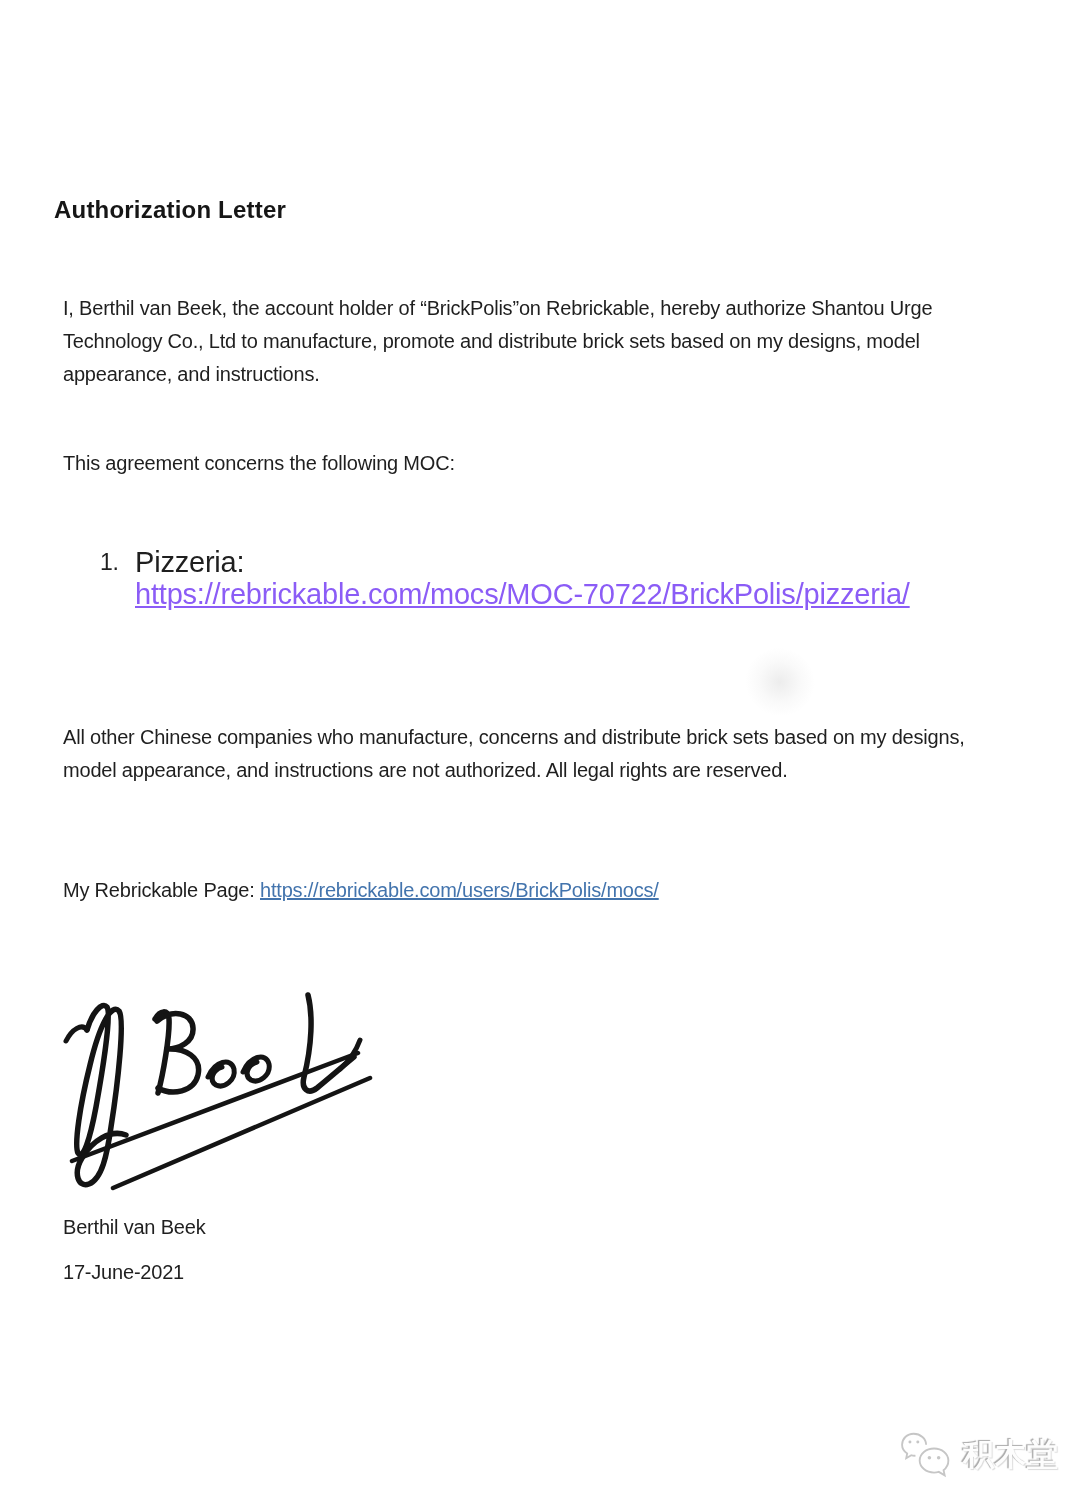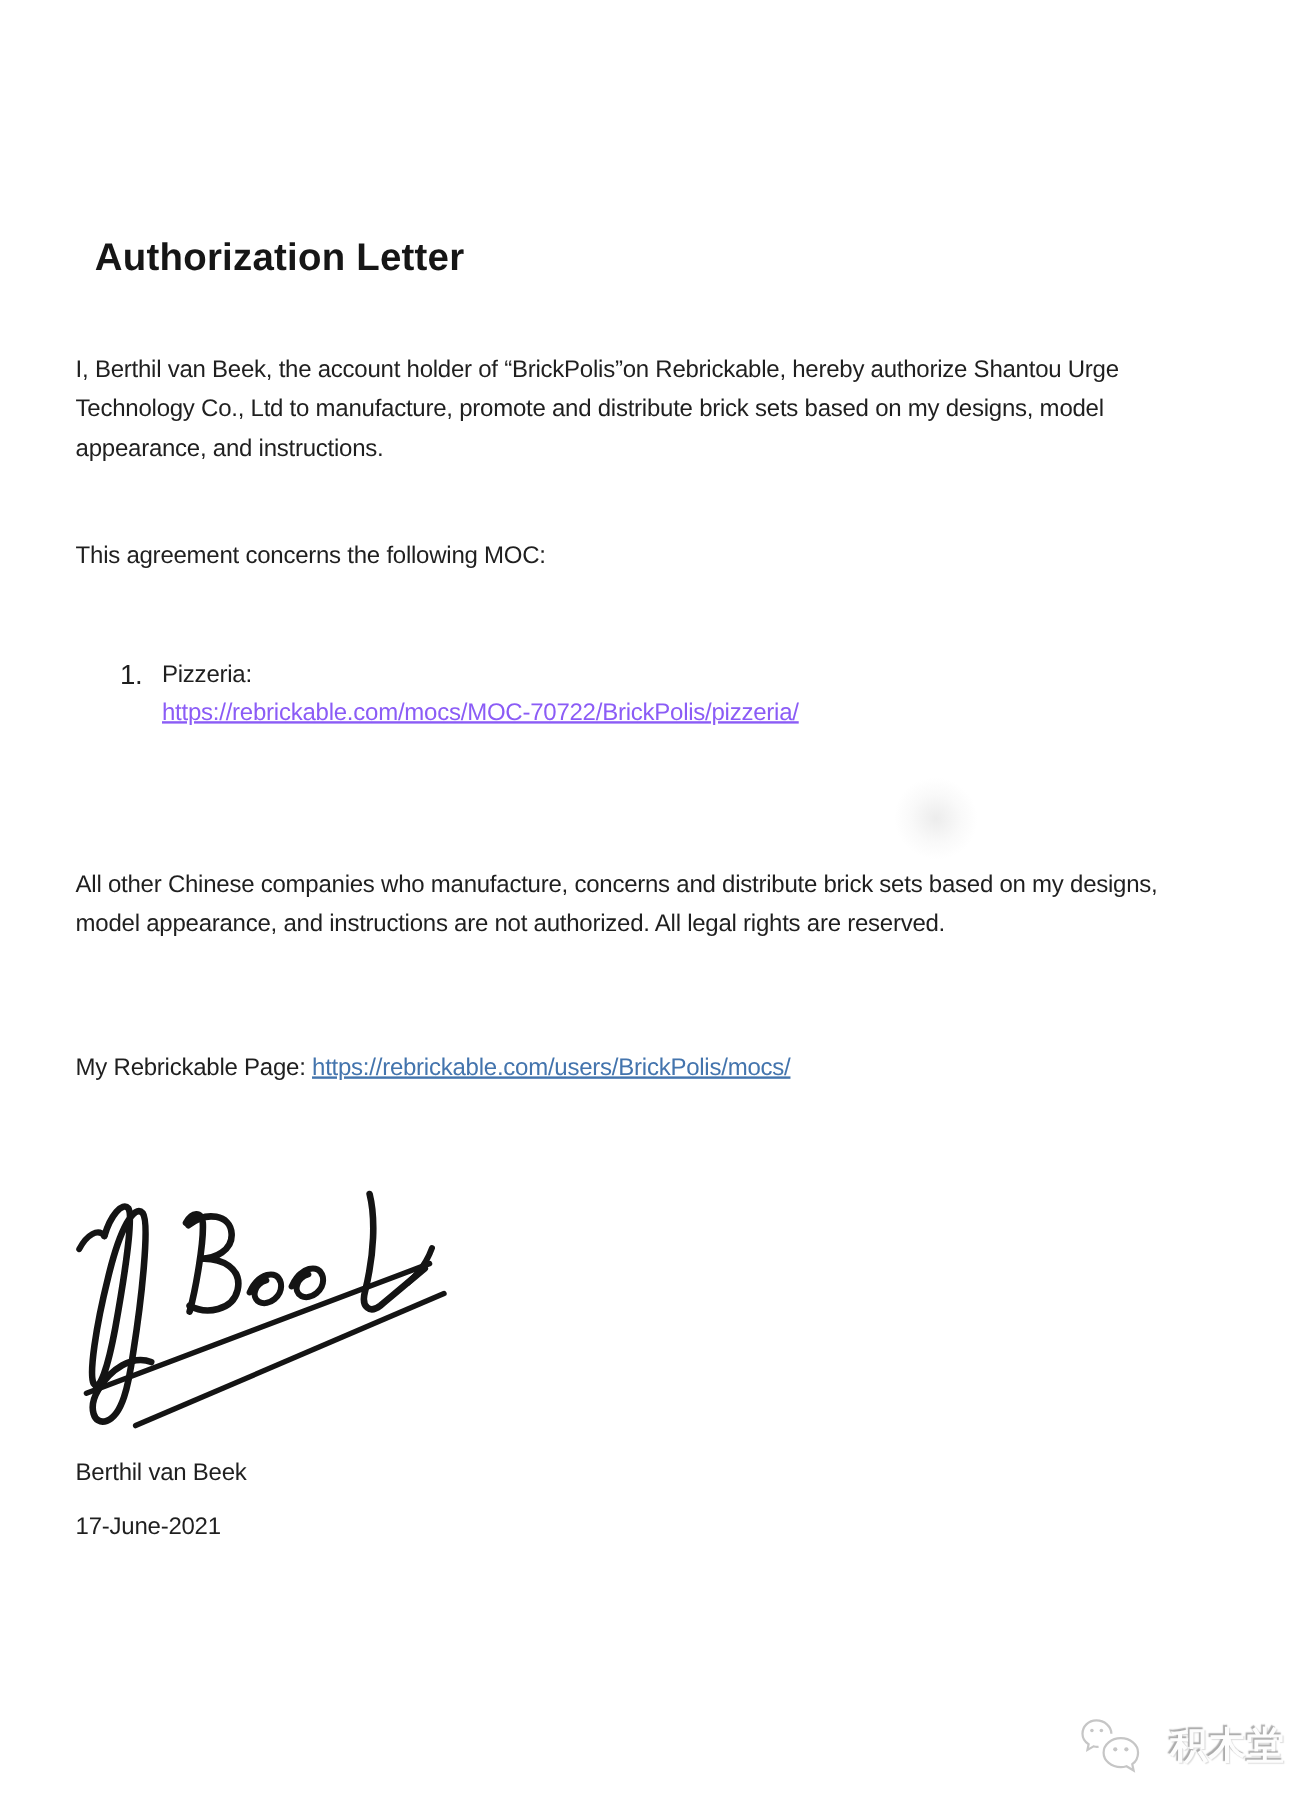--- a/index.html
+++ b/index.html
@@ -8,38 +8,38 @@
     position: relative;
     width: 1080px;
     height: 1506px;
     background: #ffffff;
     font-family: "Liberation Sans", sans-serif;
     color: #1f1f1f;
     overflow: hidden;
   }
   .title {
     position: absolute;
-    left: 79px;
+    left: 54px;
     top: 196px;
-    font-size: 32px;
+    font-size: 24px;
     font-weight: bold;
     letter-spacing: 0.2px;
     color: #161616;
   }
   .body {
     font-size: 20px;
     line-height: 33px;
     letter-spacing: -0.2px;
     color: #1f1f1f;
   }
   .p-intro    { position: absolute; left: 63px; top: 292px; width: 958px; }
   .p-agreement{ position: absolute; left: 63px; top: 447px; width: 958px; }
   .moc-list   { position: absolute; left: 100px; top: 546px; width: 880px; display: flex; }
   .moc-num    { font-size: 23px; line-height: 32px; width: 35px; letter-spacing: -0.2px; }
-  .moc-body   { font-size: 20px; line-height: 32px; letter-spacing: -0.2px; }
+  .moc-body   { font-size: 29px; line-height: 32px; letter-spacing: -0.2px; }
   .link {
     color: #4374ad;
     text-decoration: underline;
     cursor: pointer;
   }
   .p-restrict { position: absolute; left: 63px; top: 721px; width: 958px; }
   .p-page     { position: absolute; left: 63px; top: 874px; width: 958px; }
   .signature  { position: absolute; left: 58px; top: 983px; width: 320px; height: 215px; }
   .sig-name   { position: absolute; left: 63px; top: 1211px; }
   .sig-date   { position: absolute; left: 63px; top: 1256px; }
@@ -49,21 +49,21 @@
     width: 70px; height: 68px;
     background: radial-gradient(closest-side, rgba(170,170,170,0.22), rgba(200,200,200,0.10) 60%, transparent);
     transform: rotate(25deg);
     pointer-events: none;
   }
   .watermark {
     position: absolute;
     left: 900px; top: 1430px;
     display: flex;
     align-items: center;
-    gap: 19px;
+    gap: 7px;
     justify-content: center;
   }
   .wm-icon svg { display: block; }
   .wm-text {
     font-size: 31px;
     font-weight: bold;
     letter-spacing: 1px;
     color: #fdfdfd;
     text-shadow: -1.5px -1.5px 1px #ababab, 1px 1px 1px #dcdcdc;
     white-space: nowrap;

